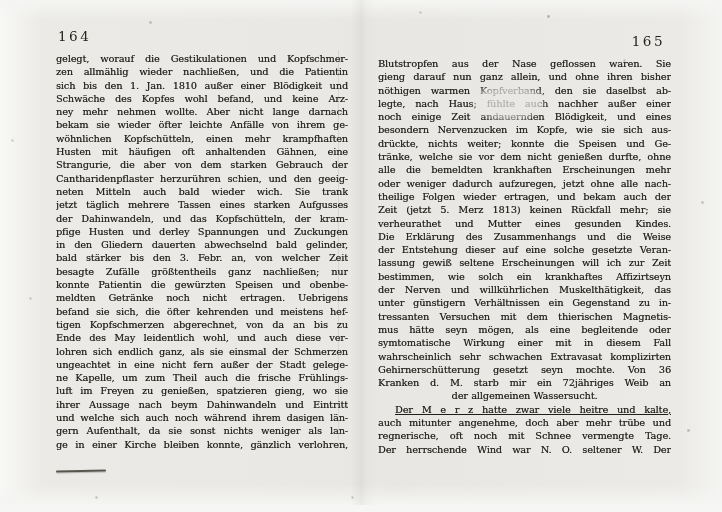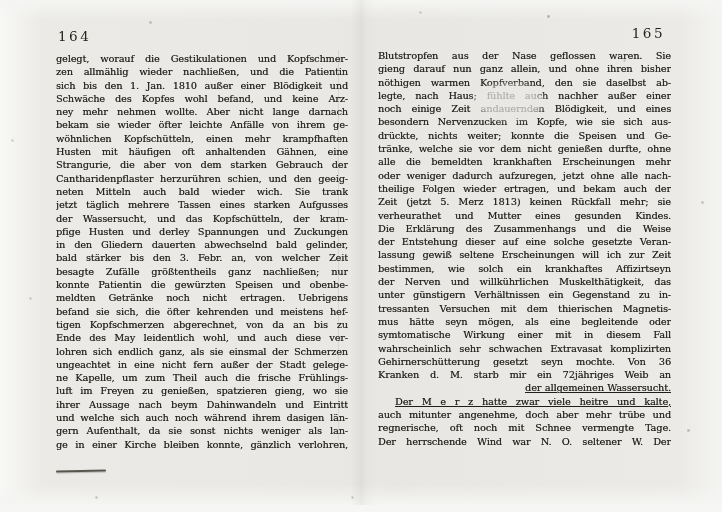--- a/index.html
+++ b/index.html
@@ -6,35 +6,35 @@
   .scan{
     position:relative;width:722px;height:505px;overflow:hidden;
     font-family:"DejaVu Serif","Liberation Serif",serif;
     background:
       linear-gradient(180deg, #f5f5f3 0%, rgba(245,245,243,0) 4%, rgba(245,245,243,0) 96%, #f5f5f3 100%),
       linear-gradient(90deg, #f8f8f6 0%, #ebeae6 6%, #e9e8e4 45%, #e8e7e3 55%, #ebeae6 94%, #f4f4f2 100%),
       #eae9e5;
   }
   .page{position:absolute;}
   .page-left{left:56px;top:28px;width:292px;}
-  .page-right{left:378px;top:25px;width:293px;}
+  .page-right{left:378px;top:33px;width:293px;}
   .pagenum{
     font-size:13.5px;letter-spacing:2.5px;color:#26231d;
     height:24px;
   }
   .page-left .pagenum{text-align:left;padding-left:2px;}
   .page-right .pagenum{text-align:right;padding-right:6px;}
   .column{color:#211f1a;}
   .line{
     font-size:9.7px;line-height:13.3px;height:13.3px;overflow:hidden;
     text-align:justify;letter-spacing:-0.1px;word-spacing:0.4px;
     text-shadow:0.25px 0 0 rgba(33,31,26,0.65);
   }
   .line::after{content:'';display:inline-block;width:100%;}
-  .line.flush{text-align:right;text-decoration:underline;}
+  .line.flush{text-align:center;}
   .line.flush::after{content:none;}
   .line.indent{text-indent:17px;text-decoration:underline;}
   .gutter-shadow{
     position:absolute;left:350px;top:0;width:26px;height:512px;pointer-events:none;
     background:linear-gradient(90deg, rgba(0,0,0,0) 0%, rgba(0,0,0,0.045) 45%, rgba(0,0,0,0.02) 60%, rgba(0,0,0,0) 100%);
   }
   .fold-line{
     position:absolute;left:338px;top:50px;width:1px;height:390px;
     background:rgba(60,58,52,0.10);pointer-events:none;
   }
@@ -78,21 +78,21 @@
         <div class="line">sich bis den 1. Jan. 1810 außer einer Blödigkeit und</div>
         <div class="line">Schwäche des Kopfes wohl befand, und keine Arz-</div>
         <div class="line">ney mehr nehmen wollte.  Aber nicht lange darnach</div>
         <div class="line">bekam sie wieder öfter leichte Anfälle von ihrem ge-</div>
         <div class="line">wöhnlichen Kopfschütteln,  einen mehr krampfhaften</div>
         <div class="line">Husten mit häufigen oft anhaltenden Gähnen,  eine</div>
         <div class="line">Strangurie, die aber von dem starken Gebrauch der</div>
         <div class="line">Cantharidenpflaster herzurühren schien, und den geeig-</div>
         <div class="line">neten Mitteln auch bald wieder wich.   Sie trank</div>
         <div class="line">jetzt täglich mehrere Tassen eines starken Aufgusses</div>
-        <div class="line">der Wassersucht, und das Kopfschütteln, der kram-</div>
+        <div class="line">der Dahinwandeln, und das Kopfschütteln, der kram-</div>
         <div class="line">pfige Husten und derley Spannungen und Zuckungen</div>
         <div class="line">in den Gliedern dauerten abwechselnd bald gelinder,</div>
         <div class="line">bald stärker bis den 3. Febr. an,  von welcher Zeit</div>
         <div class="line">besagte Zufälle größtentheils ganz nachließen;  nur</div>
         <div class="line">konnte Patientin die gewürzten Speisen und obenbe-</div>
         <div class="line">meldten Getränke noch nicht ertragen.   Uebrigens</div>
         <div class="line">befand sie sich, die öfter kehrenden und meistens hef-</div>
         <div class="line">tigen Kopfschmerzen abgerechnet,  von da an bis zu</div>
         <div class="line">Ende des May leidentlich wohl,  und auch diese ver-</div>
         <div class="line">lohren sich endlich ganz, als sie einsmal der Schmerzen</div>

